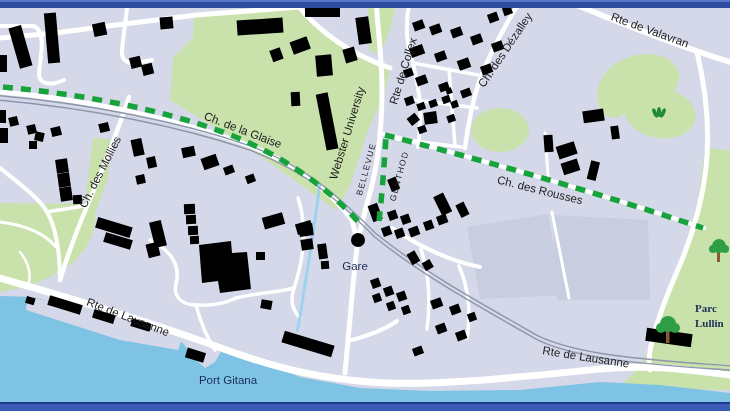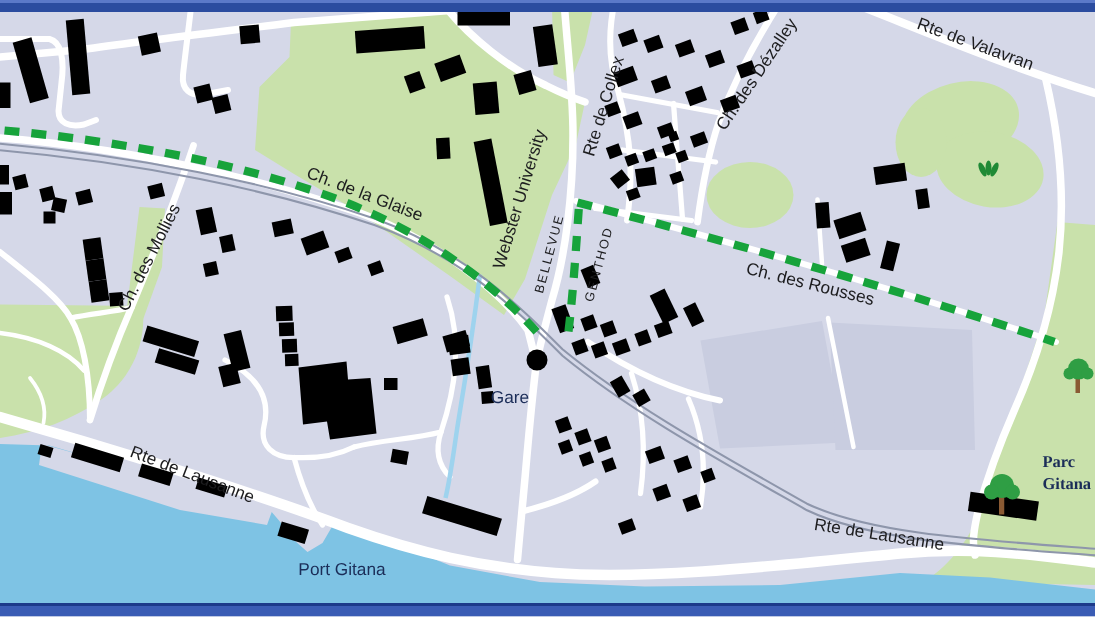--- a/index.html
+++ b/index.html
@@ -28,21 +28,21 @@
   #lbl-mollies{left:100px;top:172px;}
   #lbl-webster{left:347px;top:133px;}
   #lbl-bellevue{left:366px;top:169px;}
   #lbl-genthod{left:399px;top:176px;}
   #lbl-collex{left:403px;top:71px;}
   #lbl-dezalley{left:505px;top:50px;}
   #lbl-valavran{left:650px;top:30px;}
   #lbl-rousses{left:540px;top:190px;}
   #lbl-lausanne-w{left:128px;top:317px;}
   #lbl-lausanne-e{left:586px;top:357px;}
-  #lbl-station{left:340px;top:266px;}
+  #lbl-station{left:355px;top:266px;}
   #lbl-port{left:188px;top:380px;margin-left:40px;}
   #lbl-parc{left:695px;top:316px;}
 </style>
 </head>
 <body>
 
 <div class="stage">
 
 <svg class="map-svg" width="730" height="411" viewBox="0 0 730 411">
 
@@ -269,18 +269,18 @@
 <div class="lbl r20" id="lbl-valavran">Rte de Valavran</div>
 <div class="lbl r14" id="lbl-rousses">Ch. des Rousses</div>
 <div class="lbl r21" id="lbl-lausanne-w">Rte de Lausanne</div>
 <div class="lbl r9" id="lbl-lausanne-e">Rte de Lausanne</div>
 <div class="lbl place center" id="lbl-station">
   <div>Gare</div>
 </div>
 <div class="lbl place" id="lbl-port">Port Gitana</div>
 <div class="lbl place parc" id="lbl-parc">
   <div>Parc</div>
-  <div>Gitana</div>
+  <div>Lullin</div>
 </div>
 
 <div class="border-top"></div>
 <div class="border-bottom"></div>
 </div>
 
 </body></html>

